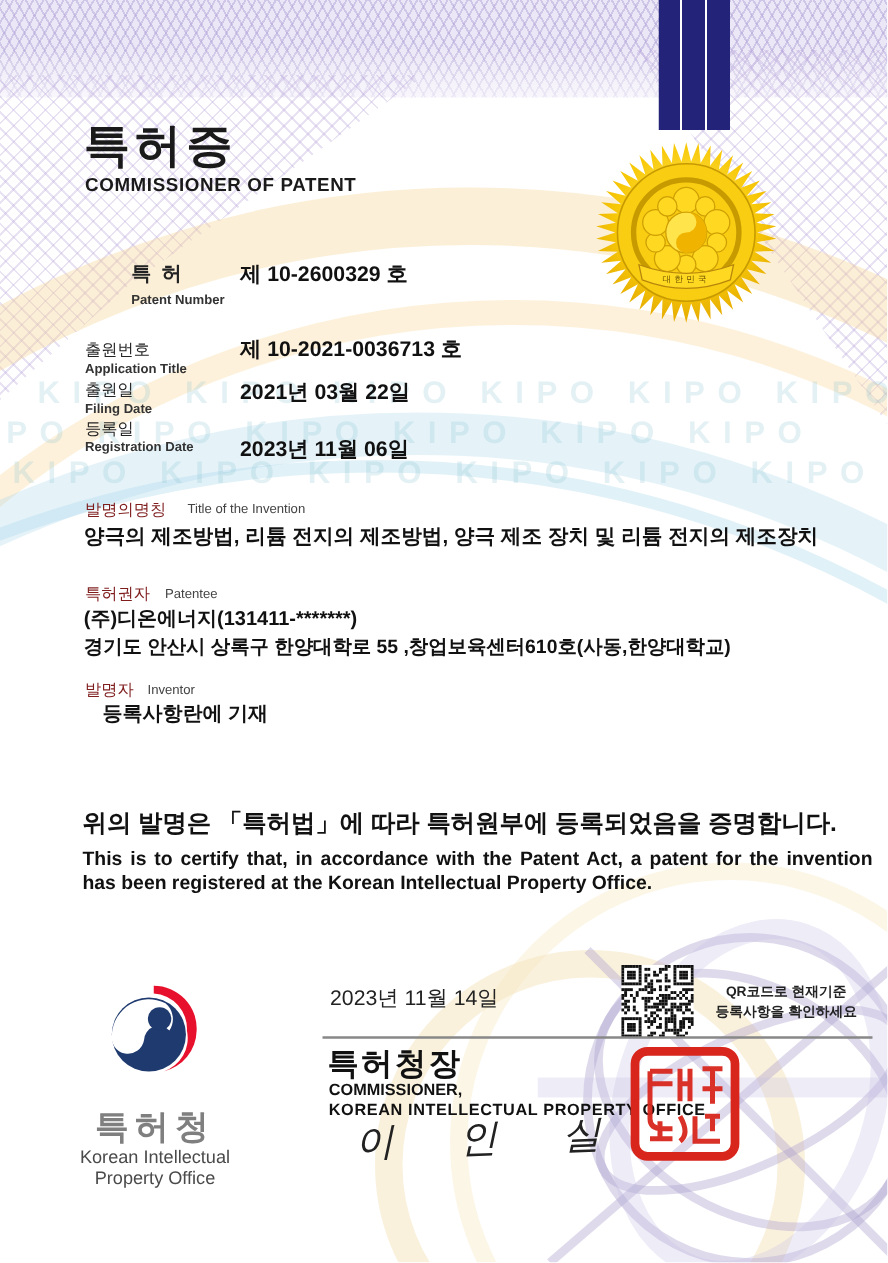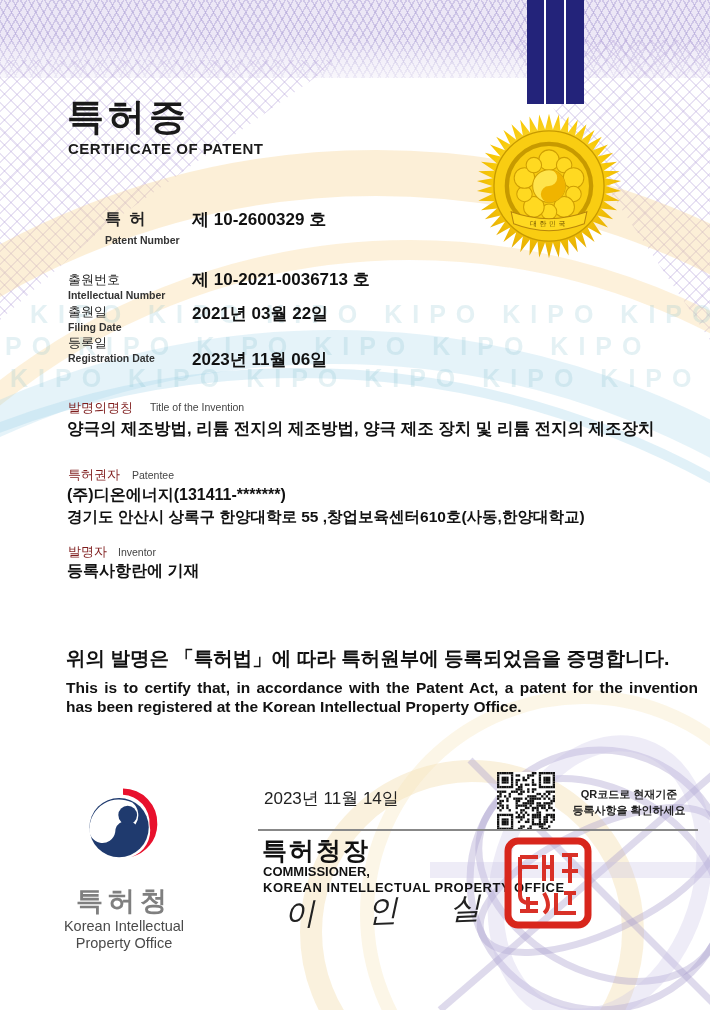--- a/index.html
+++ b/index.html
@@ -137,28 +137,28 @@
         <circle cx="-28.5" cy="-9.3" r="12"></circle>
         <circle cx="-17.6" cy="-24.3" r="9"></circle>
       </g>
     <circle r="19" fill="#ffe44c" stroke="#cf9f04" stroke-width="1.2"></circle>
     <path d="M0,-19 A19,19 0 0 1 0,19 A9.5,9.5 0 0 1 0,0 A9.5,9.5 0 0 0 0,-19 Z" fill="#f0b400"></path>
     <path d="M-44,30 Q0,46 44,30 L41,44 Q0,60 -41,44 Z" fill="#ffd921" stroke="#b8860b" stroke-width="1.2"></path>
     <text y="46" text-anchor="middle" font-size="8" letter-spacing="3" fill="#6d5000">대한민국</text>
   </svg>
 
   <div class="abs title-ko">특허증</div>
-  <div class="abs title-en">CERTIFICATE OF PATENT</div>
+  <div class="abs title-en">COMMISSIONER OF PATENT</div>
 
   <div class="abs label-ko" style="left:68px;top:209px;font-size:16px;font-weight:bold;letter-spacing:2px;margin-left:37px;">특 허</div>
   <div class="abs label-en" style="left:68px;top:234px;padding-left:37px;">Patent Number</div>
   <div class="abs value" style="left:192px;top:208px;">제 10-2600329 호</div>
 
   <div class="abs label-ko" style="left:68px;top:271px;">출원번호</div>
-  <div class="abs label-en" style="left:68px;top:289px;">Intellectual Number</div>
+  <div class="abs label-en" style="left:68px;top:289px;">Application Title</div>
   <div class="abs value" style="left:192px;top:268px;">제 10-2021-0036713 호</div>
 
   <div class="abs label-ko" style="left:68px;top:303px;">출원일</div>
   <div class="abs label-en" style="left:68px;top:321px;">Filing Date</div>
   <div class="abs value" style="left:192px;top:302px;">2021년 03월 22일</div>
 
   <div class="abs label-ko" style="left:68px;top:334px;">등록일</div>
   <div class="abs label-en" style="left:68px;top:352px;">Registration Date</div>
   <div class="abs value" style="left:192px;top:348px;text-align:center;">2023년 11월 06일</div>
 
@@ -166,21 +166,21 @@
   <div class="abs label-en" style="left:150px;top:401px;font-weight:normal;color:#444;">Title of the Invention</div>
   <div class="abs value" style="left:67px;top:418px;font-size:16.5px;">양극의 제조방법, 리튬 전지의 제조방법, 양극 제조 장치 및 리튬 전지의 제조장치</div>
 
   <div class="abs section-label-ko" style="left:68px;top:466px;">특허권자</div>
   <div class="abs label-en" style="left:132px;top:469px;font-weight:normal;color:#444;">Patentee</div>
   <div class="abs value" style="left:67px;top:485px;font-size:16px;">(주)디온에너지(131411-*******)</div>
   <div class="abs value" style="left:67px;top:507px;font-size:15.5px;">경기도 안산시 상록구  한양대학로 55 ,창업보육센터610호(사동,한양대학교)</div>
 
   <div class="abs section-label-ko" style="left:68px;top:543px;">발명자</div>
   <div class="abs label-en" style="left:118px;top:546px;font-weight:normal;color:#444;">Inventor</div>
-  <div class="abs value" style="left:67px;top:561px;font-size:16px;">등록사항란에 기재</div>
+  <div class="abs value" style="left:82px;top:561px;font-size:16px;">등록사항란에 기재</div>
 
   <div class="abs cert-ko">위의 발명은 「특허법」에 따라 특허원부에 등록되었음을 증명합니다.</div>
   <div class="abs cert-en">This is to certify that, in accordance with the Patent Act, a patent for the invention has been registered at the Korean Intellectual Property Office.</div>
 
   <div class="abs issue-date">2023년 11월 14일</div>
   <svg class="abs qr" width="58" height="58" viewBox="0 0 25 25">
     <rect width="25" height="25" fill="#fff"></rect>
     <g id="qr-modules" fill="#111">
         <rect x="0" y="0" width="1" height="1"></rect>
         <rect x="1" y="0" width="1" height="1"></rect>

